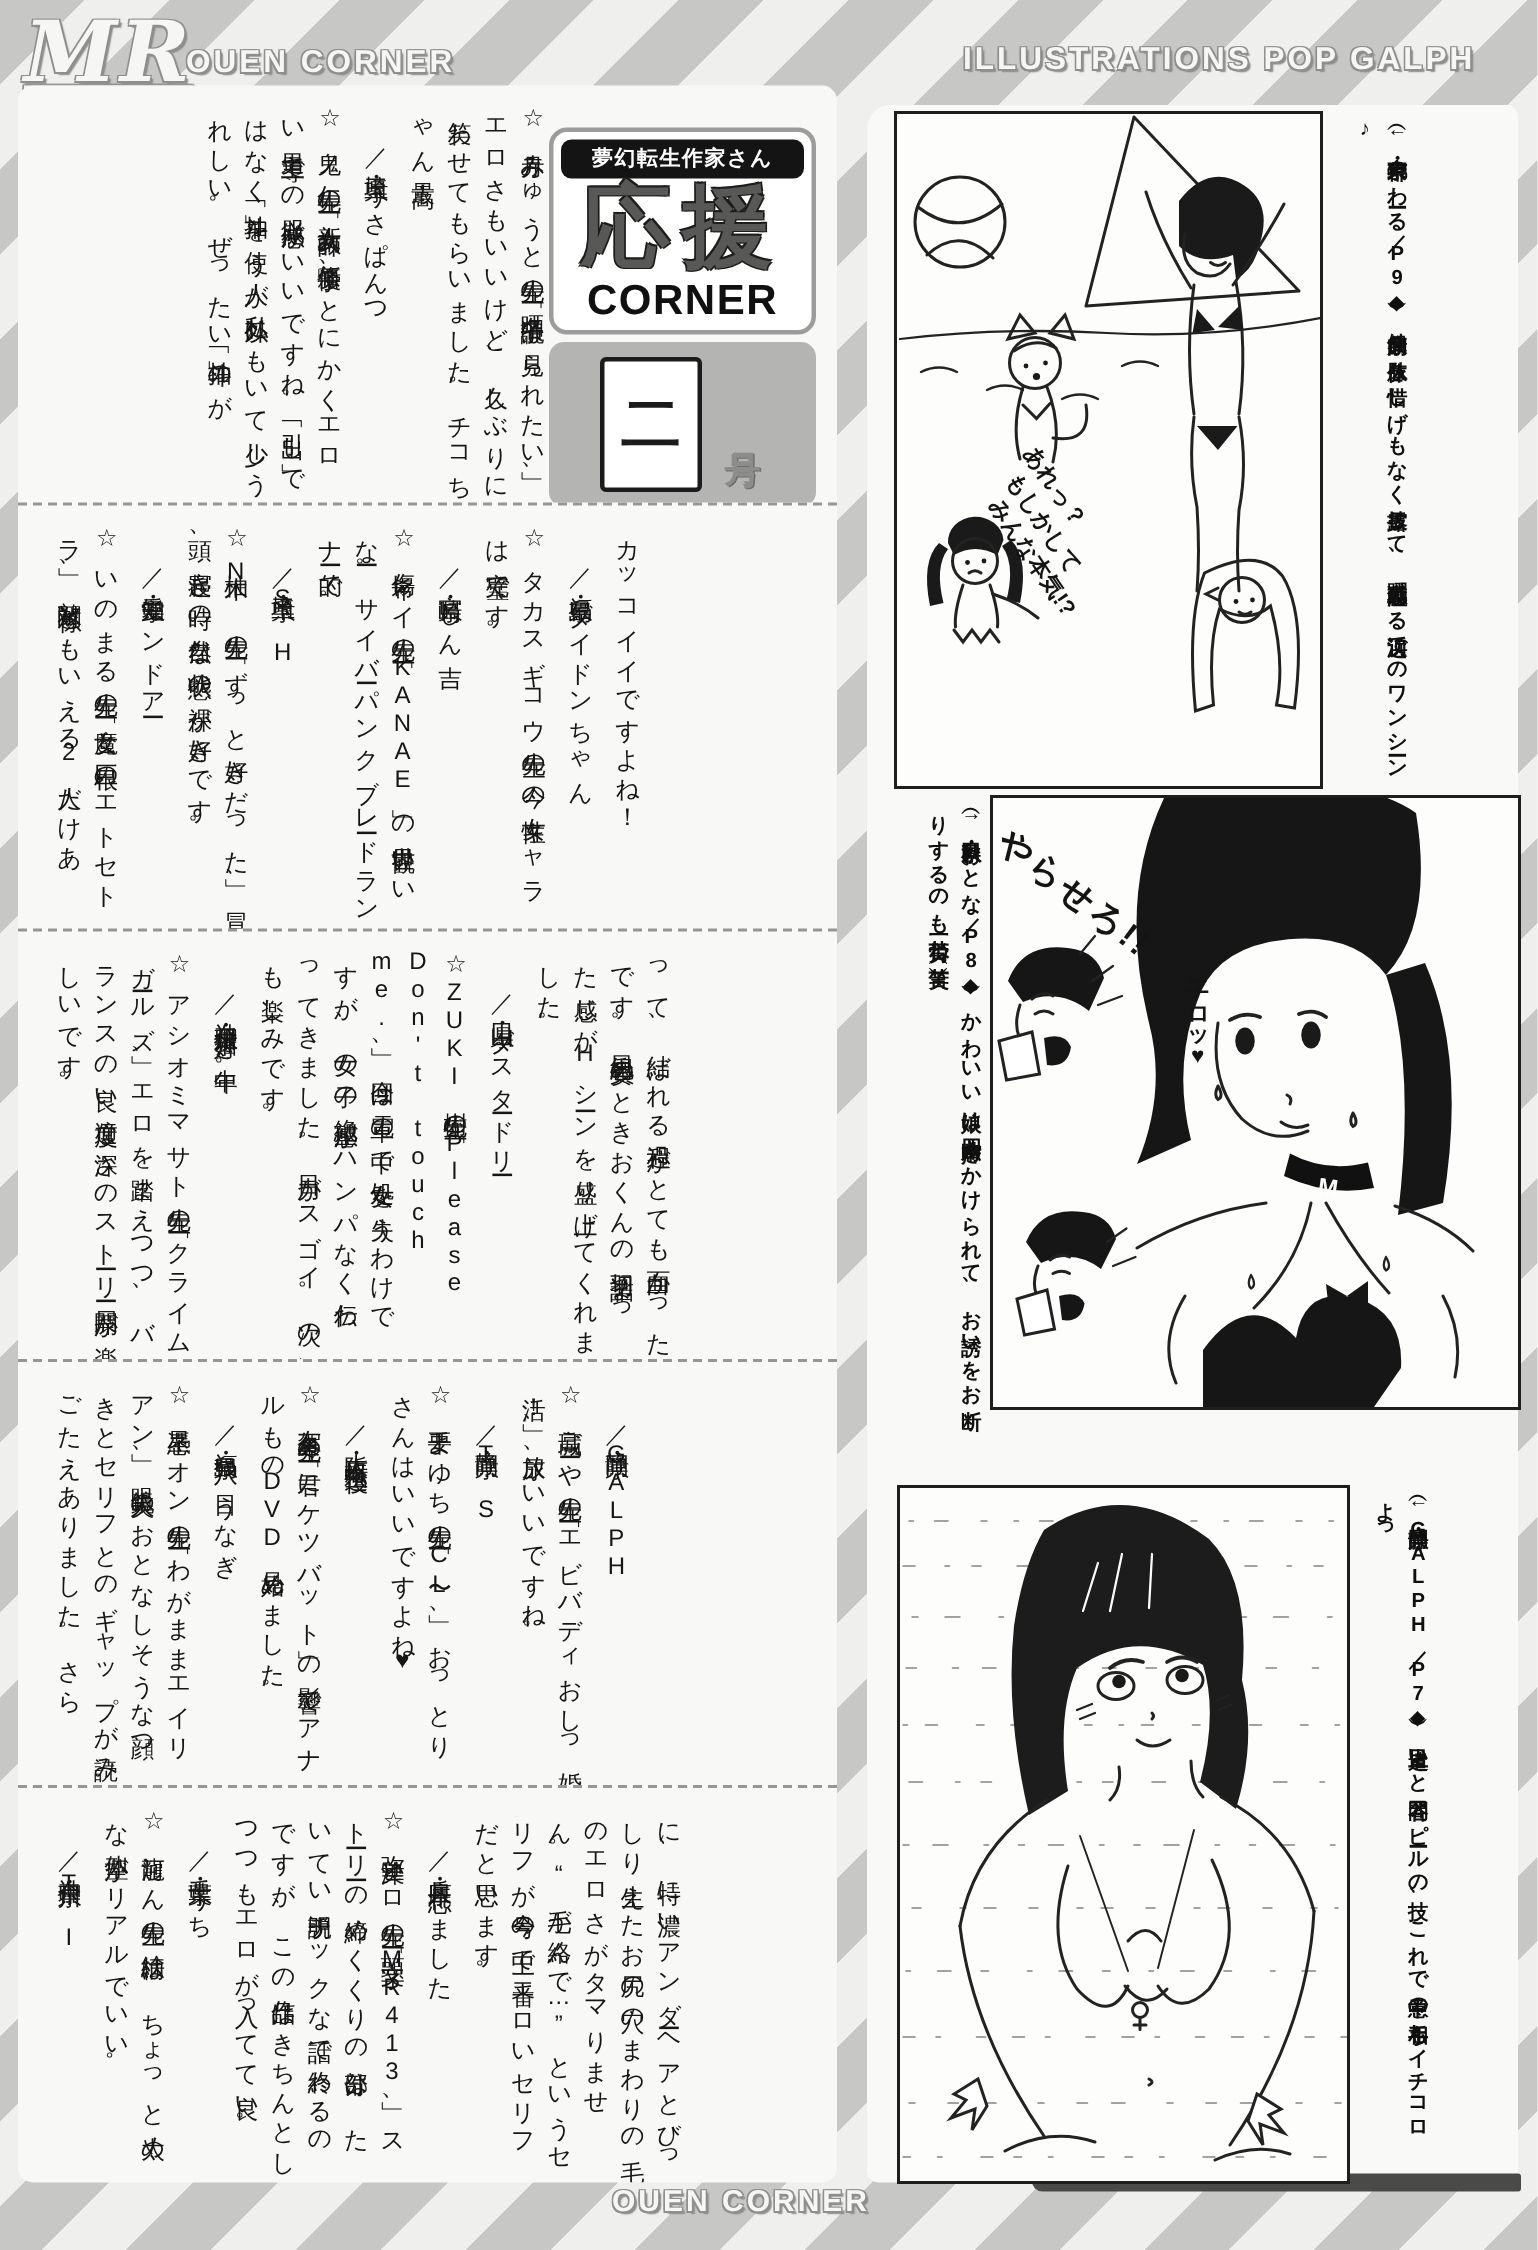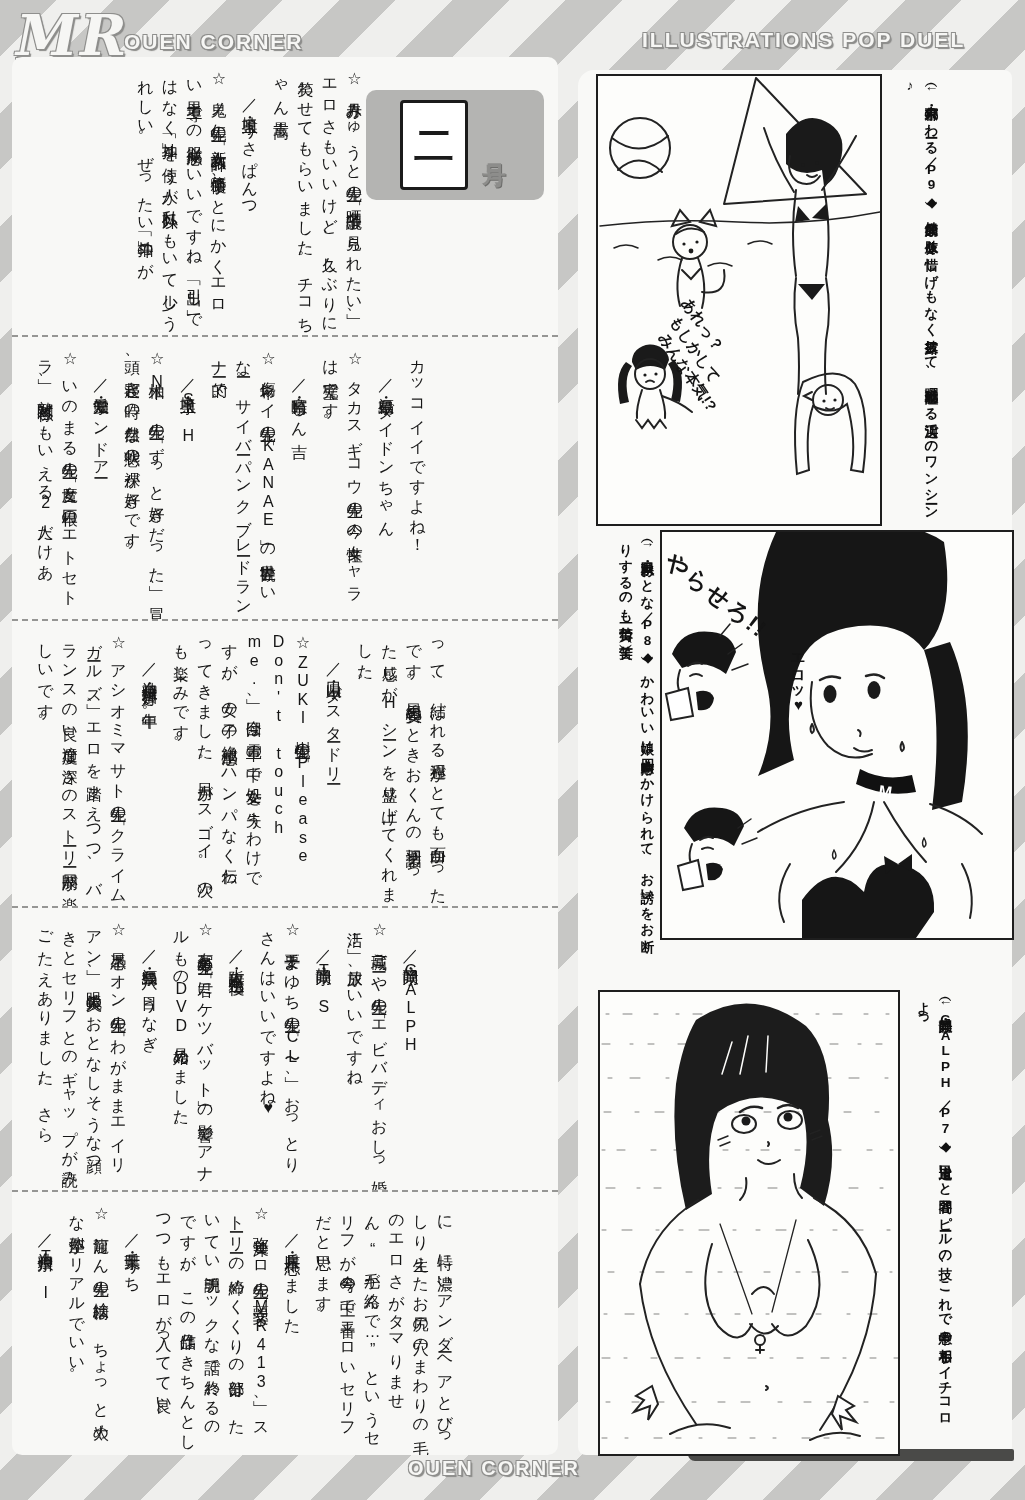--- a/index.html
+++ b/index.html
@@ -67,32 +67,37 @@
   .sp-are div:nth-child(2){margin-left:8px;}
   .sp-are div:nth-child(3){margin-left:16px;}
   .sp-yarase{left:16px;top:14px;transform:rotate(38deg);transform-origin:0 0;font-size:23px;letter-spacing:2px;}
   .sp-ero{left:126px;top:112px;writing-mode:vertical-rl;text-orientation:upright;font-size:15px;}
 </style>
 </head>
 <body>
 
 <div class="mr-logo outline-text">MR</div>
 <div class="top-ouen outline-text">OUEN CORNER</div>
-<div class="top-right-title outline-text">ILLUSTRATIONS POP DUEL</div>
+<div class="top-right-title outline-text">ILLUSTRATIONS POP GALPH</div>
 <div class="bottom-ouen outline-text">OUEN CORNER</div>
 
 <div class="panel-left">
 
   <div class="band b0">
     <div class="vtext b0text">
       <p class="cmt">☆赤月みゅうと先生の「晒名読子は見られたい」、エロさもいいけど、久しぶりに笑わせてもらいました。チコちゃん最高！</p>
       <p class="attr">／埼玉県・うさぱんつ</p>
       <p class="cmt">☆鬼ノ仁先生の「新人女教師　新條優子」、とにかくエロい男主導での服従感がいいですね。「引出し」ではなく「抽斗」を使う人が私以外にもいて少しうれしい。ぜったい「抽斗」のが</p>
     </div>
     <div class="logo-wrap">
+      <div class="logo-main">
+        <div class="logo-banner">夢幻転生作家さん</div>
+        <div class="logo-ouen">応援</div>
+        <div class="logo-corner">CORNER</div>
+      </div>
       <div class="issue-box">
         <div class="issue-num">二</div>
         <div class="issue-label">月号</div>
       </div>
 
     </div>
   </div>
 
   <div class="band b1">
     <div class="vtext">

